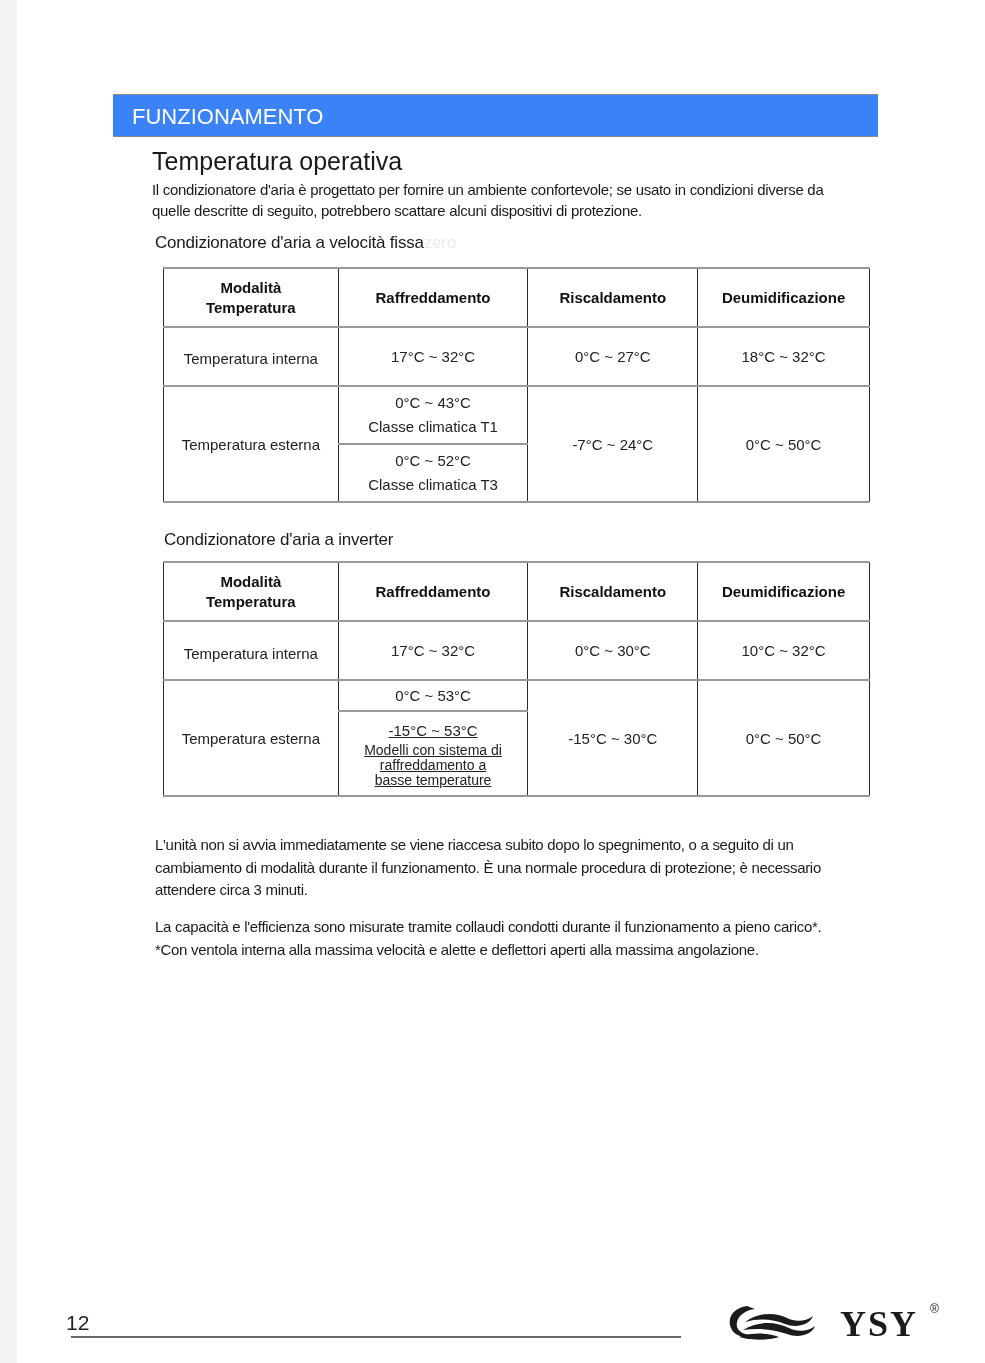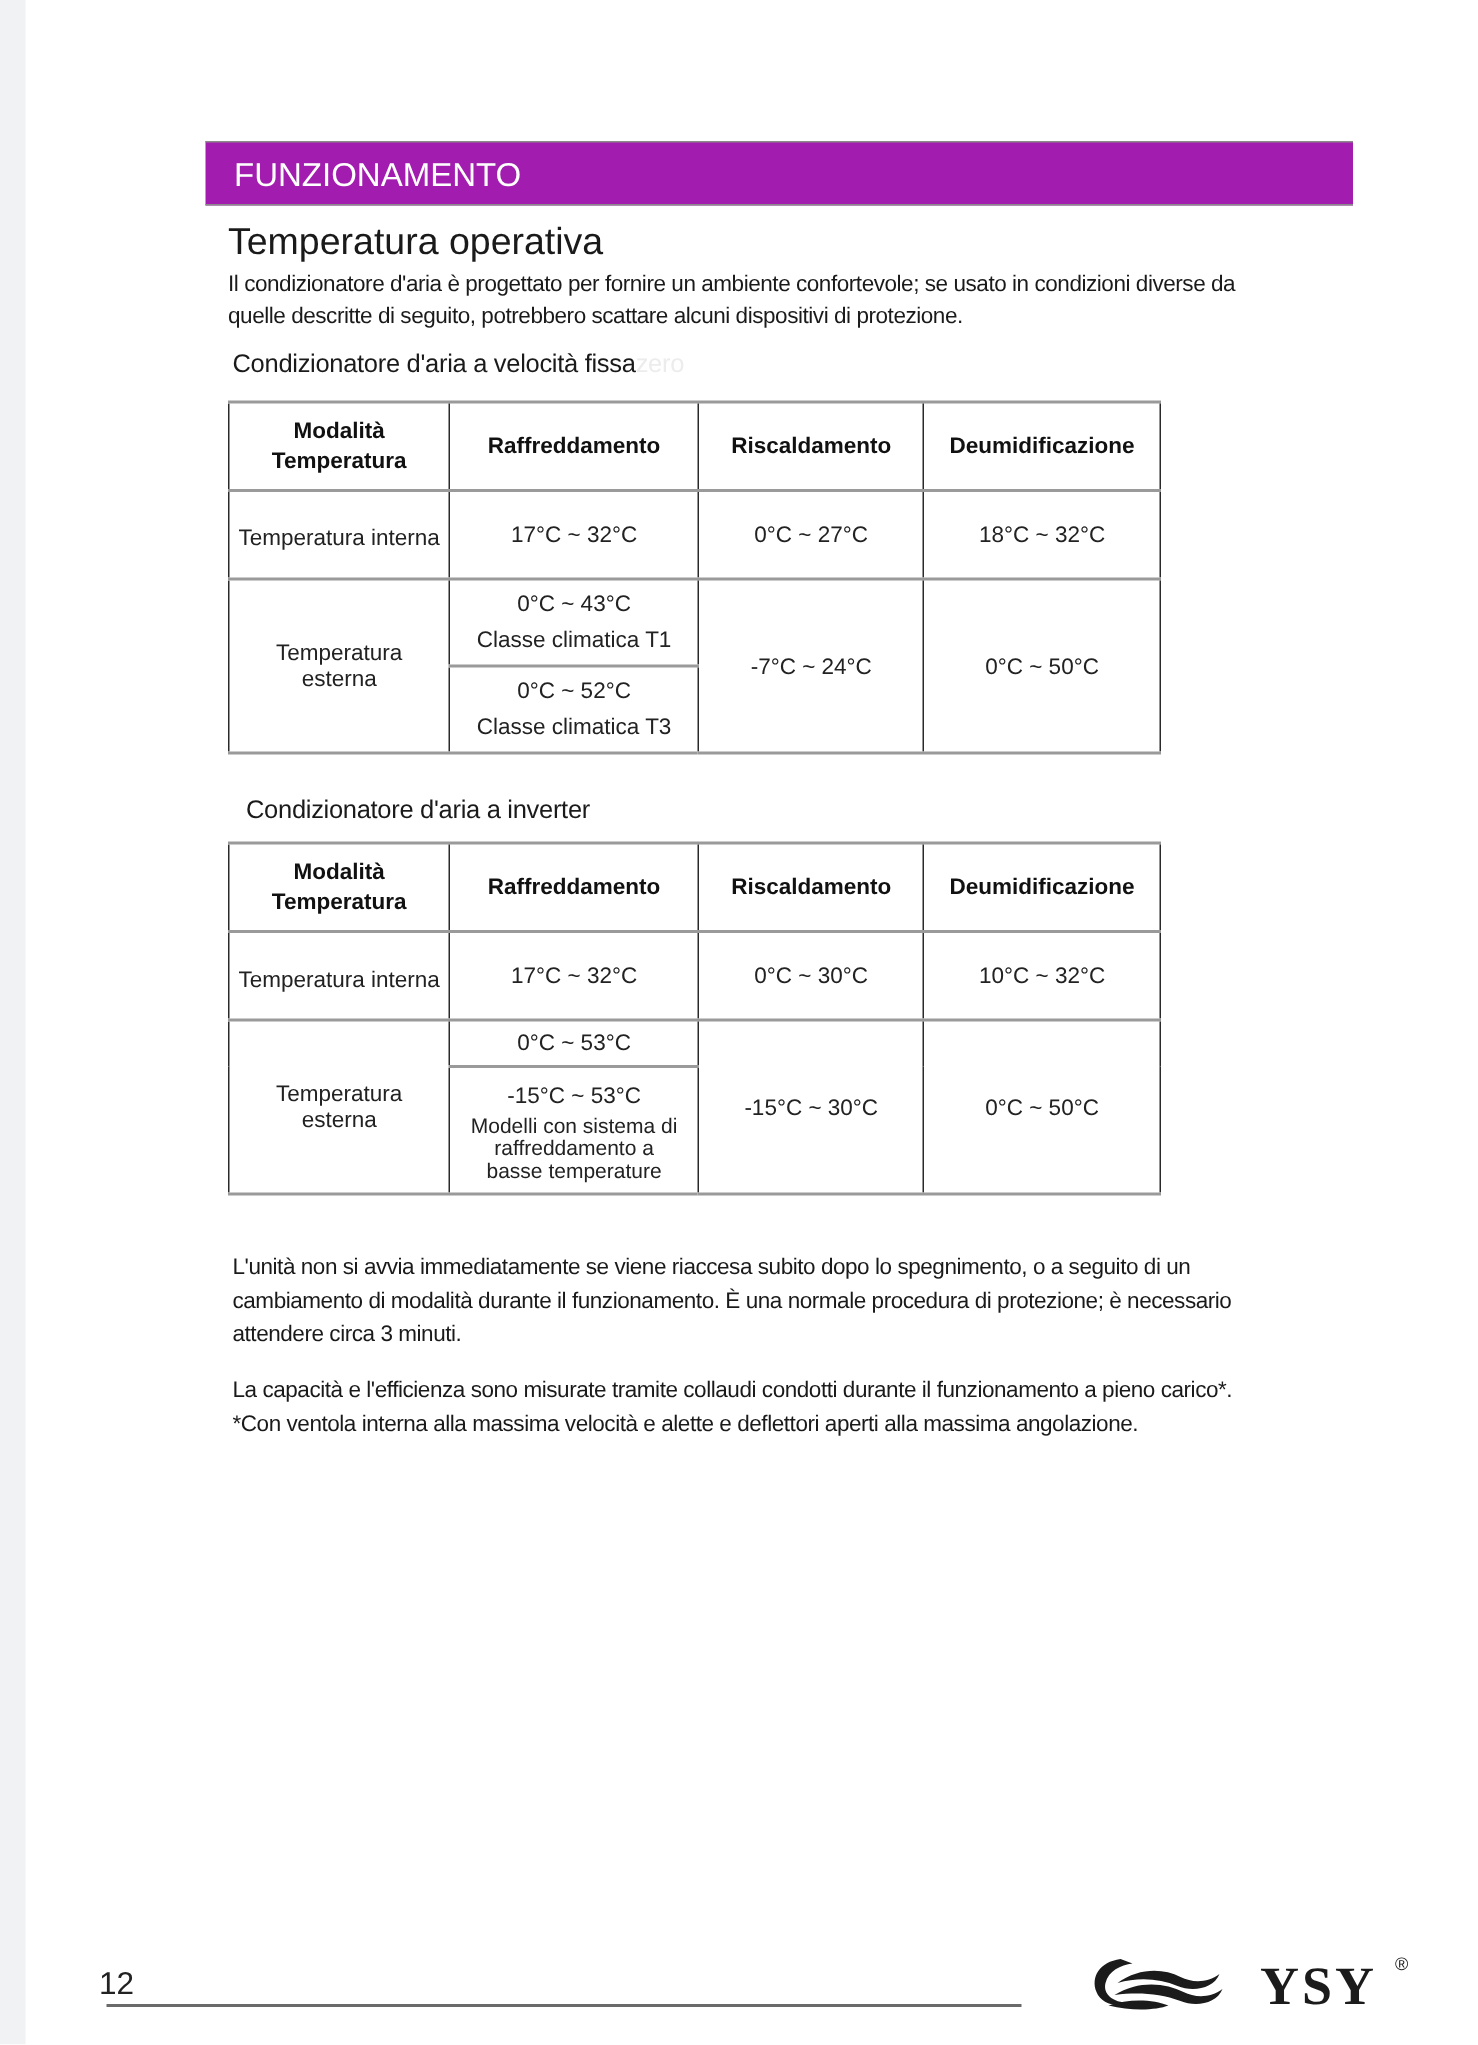--- a/index.html
+++ b/index.html
@@ -2,45 +2,45 @@
 <html><head>
 <meta charset="utf-8">
 <style>
   * { box-sizing: border-box; margin: 0; padding: 0; }
   html, body { width: 985px; height: 1363px; background: #ffffff; overflow: hidden; }
   body { position: relative; font-family: "Liberation Sans", "DejaVu Sans", sans-serif; color: #1a1a1a; }
 
   .left-strip { position: absolute; left: 0; top: 0; width: 17px; height: 1363px; background: #f1f2f4; }
 
   .section-header {
-    position: absolute; left: 137px; top: 94px; width: 765px; height: 43px;
-    background: #a21caf; border-top: 1px solid #8a8a8a; border-bottom: 1px solid #8a8a8a;
+    position: absolute; left: 113px; top: 94px; width: 765px; height: 43px;
+    background: #3b82f6; border-top: 1px solid #8a8a8a; border-bottom: 1px solid #8a8a8a;
   }
   .section-header span {
     position: absolute; left: 19px; top: 9px; color: #ffffff;
     font-size: 22px; letter-spacing: 0px; font-stretch: condensed;
   }
 
   .subtitle { position: absolute; left: 152px; top: 147px; font-size: 25px; color: #1a1a1a; }
   .intro { position: absolute; left: 152px; top: 179px; width: 700px; font-size: 15px; line-height: 21px; letter-spacing: -0.3px; color: #1a1a1a; }
   .caption { position: absolute; font-size: 17px; letter-spacing: -0.2px; color: #1a1a1a; }
   .caption .ghost { color: #ececec; }
 
   table.spec {
-    position: absolute; left: 152px; width: 622px;
+    position: absolute; left: 163px; width: 707px;
     border-collapse: collapse; font-size: 15px; color: #222;
     border: 1.5px solid #2a2a2a;
   }
   table.spec td, table.spec th {
     border-left: 1.5px solid #2a2a2a; border-right: 1.5px solid #2a2a2a;
     border-top: 2px solid #9a9a9a; border-bottom: 2px solid #9a9a9a;
     text-align: center; vertical-align: middle; padding: 0 4px;
   }
   table.spec th { font-weight: bold; font-size: 15px; color: #111; line-height: 20px; }
-  table.spec td.small { font-size: 14px; line-height: 15px; }
+  table.spec td.small { font-size: 14px; line-height: 15px; text-decoration: underline; }
   .col1 { width: 175px; }
   .col2 { width: 190px; }
   .col3 { width: 170px; }
   .col4 { width: 172px; }
 
   .note { position: absolute; left: 155px; width: 700px; font-size: 15px; line-height: 22.5px; letter-spacing: -0.3px; color: #1a1a1a; }
 
   .page-number { position: absolute; left: 66px; top: 1311px; font-size: 21px; color: #222; }
   .footer-rule { position: absolute; left: 71px; top: 1336px; width: 610px; height: 2px; background: #6a6a6a; }
 

